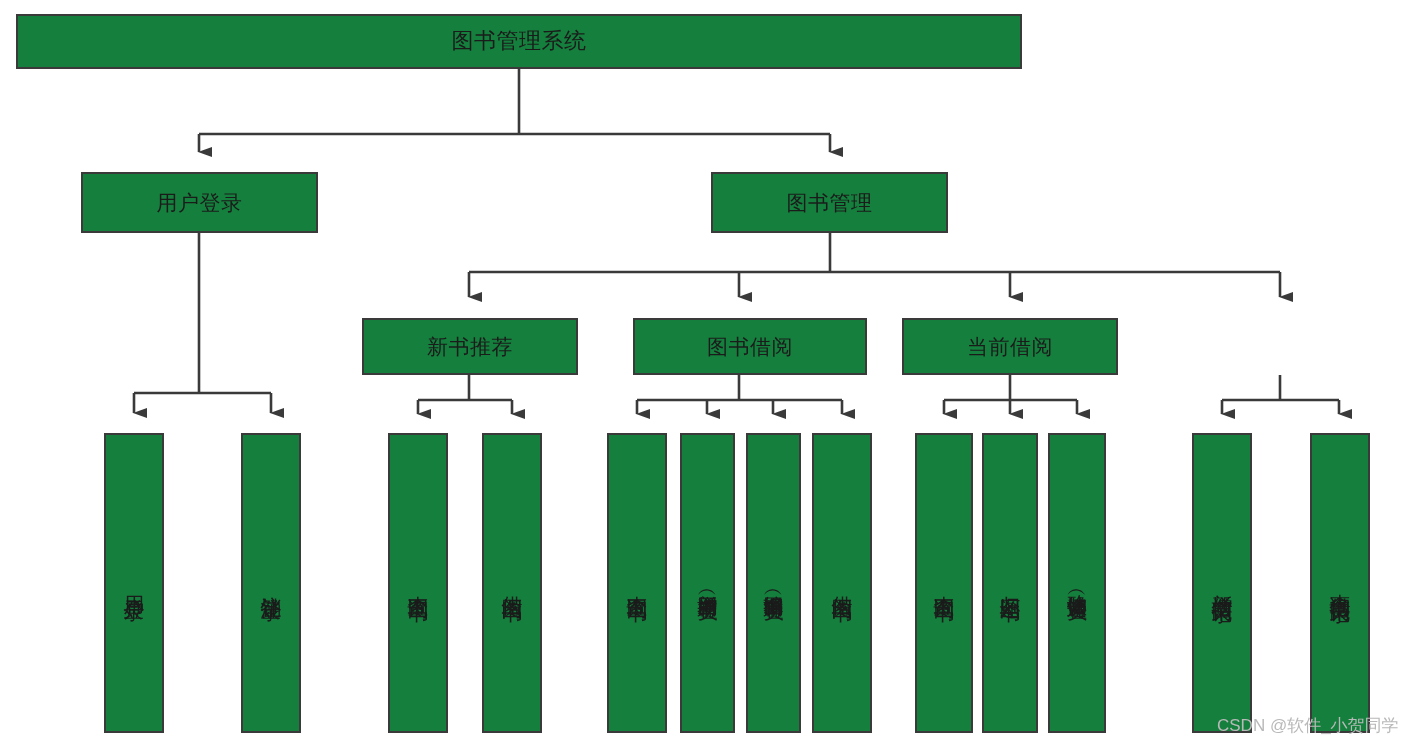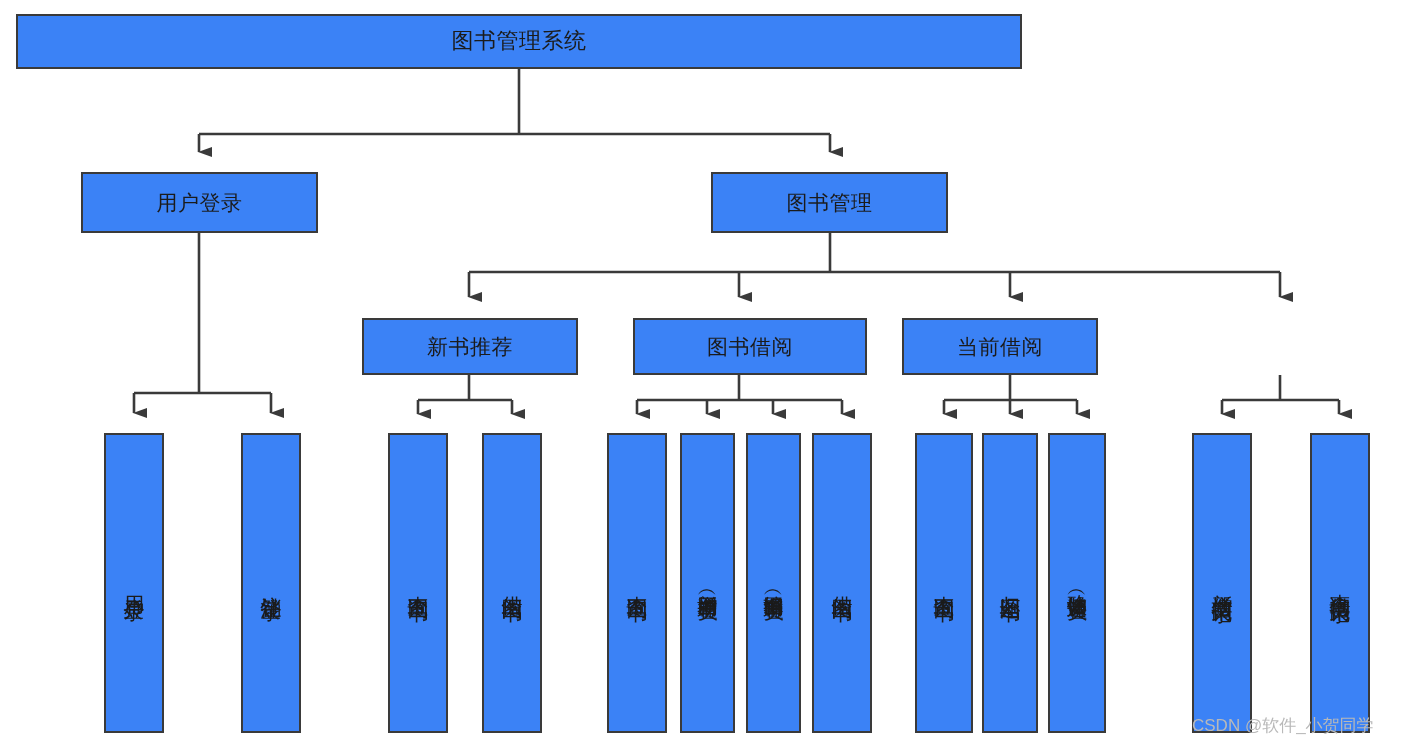--- a/index.html
+++ b/index.html
@@ -8,21 +8,21 @@
     background:#ffffff;
     font-family:"Liberation Sans","DejaVu Sans",sans-serif;
     overflow:hidden;
     position:relative;
   }
   #diagram{position:absolute;left:0;top:0;width:1405px;height:747px;}
   .node{
     position:absolute;
     box-sizing:border-box;
     border:2px solid #3a3a3a;
-    background:#3b82f6;
+    background:#15803d;
     display:flex;
     align-items:center;
     justify-content:center;
     color:#1b1b1b;
   }
   .node .lbl{
     display:block;
     text-align:center;
     line-height:1.12;
     letter-spacing:0.5px;
@@ -41,20 +41,21 @@
   }
   .v-node.narrow .lbl{font-size:20px;letter-spacing:1px;}
   #edges{position:absolute;left:0;top:0;width:1405px;height:747px;pointer-events:none;}
   #watermark{
     position:absolute;
     left:1192px;top:714px;
     font-size:17px;
     color:#b9b9b9;
     white-space:nowrap;
     font-family:"Liberation Sans","DejaVu Sans",sans-serif;
+    padding-left:25px;
   }
 </style>
 </head>
 <body>
 
 <div id="diagram">
 
   <svg id="edges" viewBox="0 0 1405 747" width="1405" height="747" xmlns="http://www.w3.org/2000/svg">
     <defs>
       <marker id="arrow" viewBox="0 0 12 14" refX="6" refY="13" markerWidth="12" markerHeight="14" orient="auto-start-reverse" markerUnits="userSpaceOnUse">
@@ -115,21 +116,21 @@
   <div class="node h-node" style="left:711px;top:172px;width:237px;height:61px;">
     <span class="lbl">图书管理</span>
   </div>
 
   <div class="node h-node" style="left:362px;top:318px;width:216px;height:57px;">
     <span class="lbl">新书推荐</span>
   </div>
   <div class="node h-node" style="left:633px;top:318px;width:234px;height:57px;">
     <span class="lbl">图书借阅</span>
   </div>
-  <div class="node h-node" style="left:902px;top:318px;width:196px;height:57px;">
+  <div class="node h-node" style="left:902px;top:318px;width:216px;height:57px;">
     <span class="lbl">当前借阅</span>
   </div>
 
   <div class="node v-node" style="left:104px;top:433px;width:60px;height:300px;">
     <span class="lbl">用户登录</span>
   </div>
   <div class="node v-node" style="left:241px;top:433px;width:60px;height:300px;">
     <span class="lbl">注销登录</span>
   </div>
 

